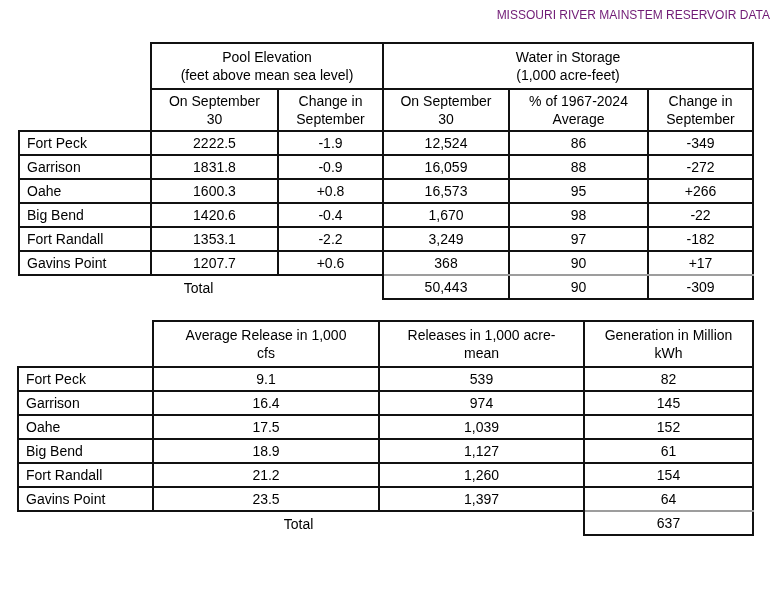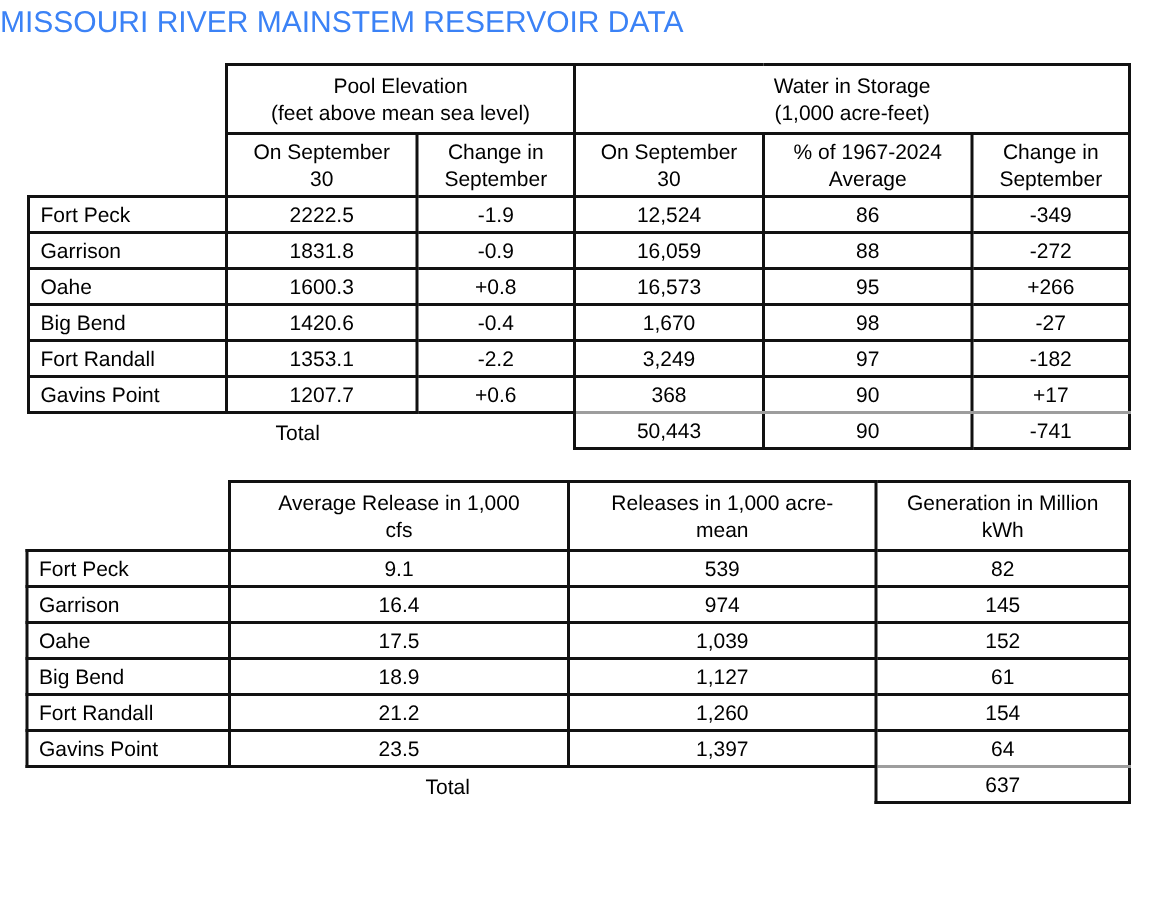--- a/index.html
+++ b/index.html
@@ -5,24 +5,24 @@
   html, body { margin: 0; padding: 0; }
   body {
     width: 780px; height: 615px;
     background: #ffffff;
     color: #000;
     font-family: "Liberation Sans", "DejaVu Sans", sans-serif;
     overflow: hidden;
   }
   .doc-title {
     width: 770px;
-    text-align: left;
-    font-size: 20px;
+    text-align: right;
+    font-size: 12px;
     line-height: 17px;
-    color: #3b82f6;
+    color: #701a75;
   }
   #title1 { padding-top: 7px; }
   #title2 { margin-top: 57px; }
   table {
     border-collapse: collapse;
     table-layout: fixed;
   }
   #t1 { margin-left: 18px; margin-top: 18px; width: 734px; }
   #t2 { margin-left: 17px; margin-top: 20px; width: 735px; }
   td {
@@ -118,21 +118,21 @@
         <td class="b">16,573</td>
         <td class="b">95</td>
         <td class="b">+266</td>
       </tr>
       <tr>
         <td class="b name">Big Bend</td>
         <td class="b">1420.6</td>
         <td class="b">-0.4</td>
         <td class="b">1,670</td>
         <td class="b">98</td>
-        <td class="b">-27</td>
+        <td class="b">-22</td>
       </tr>
       <tr>
         <td class="b name">Fort Randall</td>
         <td class="b">1353.1</td>
         <td class="b">-2.2</td>
         <td class="b">3,249</td>
         <td class="b">97</td>
         <td class="b">-182</td>
       </tr>
       <tr>
@@ -141,21 +141,21 @@
         <td class="b">+0.6</td>
         <td class="b gb">368</td>
         <td class="b gb">90</td>
         <td class="b gb">+17</td>
       </tr>
 
       <tr>
         <td class="nb total-label" colspan="3">Total</td>
         <td class="b gt">50,443</td>
         <td class="b gt">90</td>
-        <td class="b gt">-741</td>
+        <td class="b gt">-309</td>
       </tr>
     </tbody>
   </table>
 
 
   <table id="t2">
     <colgroup>
       <col style="width:135px">
         <col style="width:226px">
         <col style="width:205px">

